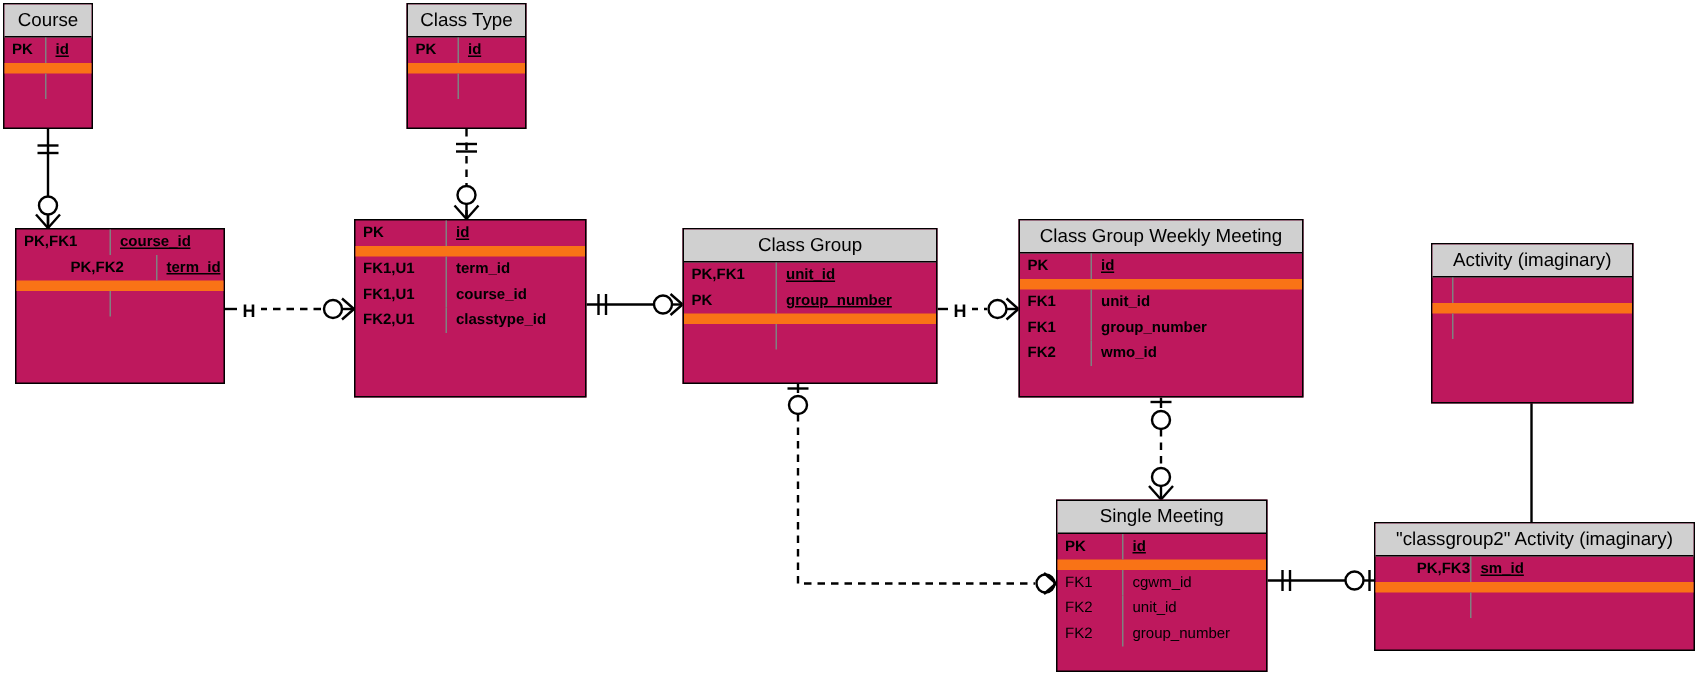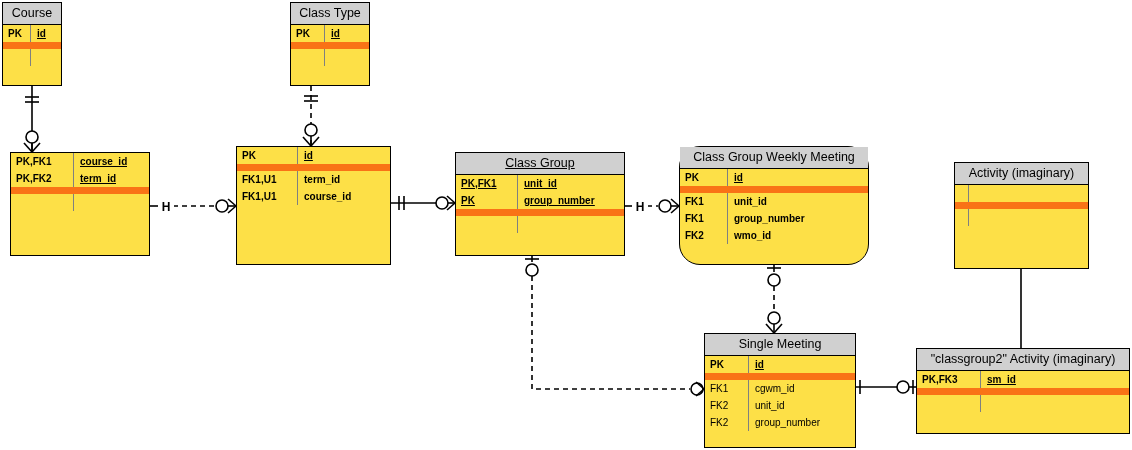--- a/index.html
+++ b/index.html
@@ -11,21 +11,21 @@
     position: relative;
     width: 1132px;
     height: 450px;
     background: #ffffff;
     font-family: "Liberation Sans", sans-serif;
     overflow: hidden;
   }
   .entity {
     position: absolute;
     border: 1px solid #000000;
-    background: #fde047;
+    background: #be185d;
     box-sizing: border-box;
     z-index: 5;
   }
   .ent-title {
     background: #d0d0d0;
     border-bottom: 1px solid #000000;
     text-align: center;
     font-size: 12.5px;
     color: #000000;
     line-height: 21px;
@@ -201,21 +201,21 @@
             <div class="attr-name u">id</div>
           </div>
         </div>
         <div class="ent-section">
           <div class="attr-row nb">
             <div class="attr-key" style="width: 28px; min-width: 28px;"></div>
             <div class="attr-name"></div>
           </div>
         </div>
       </div>
-      <div class="entity" style="left: 271px; top: 2px; width: 80px; height: 84px; margin-left: 19px;">
+      <div class="entity" style="left: 271px; top: 2px; width: 80px; height: 84px;">
         <div class="ent-title">Class Type</div>
         <div class="ent-section">
           <div class="attr-row">
             <div class="attr-key" style="width: 34px; min-width: 34px;">PK</div>
             <div class="attr-name u">id</div>
           </div>
         </div>
         <div class="ent-section">
           <div class="attr-row nb">
             <div class="attr-key" style="width: 34px; min-width: 34px;"></div>
@@ -223,21 +223,21 @@
           </div>
         </div>
       </div>
       <div class="entity" style="left: 10px; top: 152px; width: 140px; height: 104px;">
         <div class="ent-section">
           <div class="attr-row">
             <div class="attr-key" style="width: 63px; min-width: 63px;">PK,FK1</div>
             <div class="attr-name u">course_id</div>
           </div>
           <div class="attr-row">
-            <div class="attr-key" style="width: 63px; min-width: 63px;">PK,FK2</div>
+            <div class="attr-key" style="width: 63px; min-width: 63px; margin-left: 31px;">PK,FK2</div>
             <div class="attr-name u">term_id</div>
           </div>
         </div>
         <div class="ent-section">
           <div class="attr-row nb">
             <div class="attr-key" style="width: 63px; min-width: 63px;"></div>
             <div class="attr-name"></div>
           </div>
         </div>
       </div>
@@ -250,42 +250,46 @@
         </div>
         <div class="ent-section">
           <div class="attr-row">
             <div class="attr-key" style="width: 61px; min-width: 61px;">FK1,U1</div>
             <div class="attr-name pb">term_id</div>
           </div>
           <div class="attr-row">
             <div class="attr-key" style="width: 61px; min-width: 61px;">FK1,U1</div>
             <div class="attr-name pb">course_id</div>
           </div>
-        </div>
-      </div>
-      <div class="entity" style="left: 455px; top: 152px; width: 170px; height: 104px; text-decoration: underline;">
+          <div class="attr-row">
+            <div class="attr-key" style="width: 61px; min-width: 61px;">FK2,U1</div>
+            <div class="attr-name pb">classtype_id</div>
+          </div>
+        </div>
+      </div>
+      <div class="entity" style="left: 455px; top: 152px; width: 170px; height: 104px;">
         <div class="ent-title">Class Group</div>
         <div class="ent-section">
           <div class="attr-row">
             <div class="attr-key" style="width: 62px; min-width: 62px;">PK,FK1</div>
             <div class="attr-name u">unit_id</div>
           </div>
           <div class="attr-row">
             <div class="attr-key" style="width: 62px; min-width: 62px;">PK</div>
             <div class="attr-name u">group_number</div>
           </div>
         </div>
         <div class="ent-section">
           <div class="attr-row nb">
             <div class="attr-key" style="width: 62px; min-width: 62px;"></div>
             <div class="attr-name"></div>
           </div>
         </div>
       </div>
-      <div class="entity" style="left: 679px; top: 146px; width: 190px; height: 119px; border-radius: 21px;">
+      <div class="entity" style="left: 679px; top: 146px; width: 190px; height: 119px;">
         <div class="ent-title">Class Group Weekly Meeting</div>
         <div class="ent-section">
           <div class="attr-row">
             <div class="attr-key" style="width: 48px; min-width: 48px;">PK</div>
             <div class="attr-name u">id</div>
           </div>
         </div>
         <div class="ent-section">
           <div class="attr-row">
             <div class="attr-key" style="width: 48px; min-width: 48px;">FK1</div>
@@ -294,21 +298,21 @@
           <div class="attr-row">
             <div class="attr-key" style="width: 48px; min-width: 48px;">FK1</div>
             <div class="attr-name pb">group_number</div>
           </div>
           <div class="attr-row">
             <div class="attr-key" style="width: 48px; min-width: 48px;">FK2</div>
             <div class="attr-name pb">wmo_id</div>
           </div>
         </div>
       </div>
-      <div class="entity" style="left: 704px; top: 333px; width: 152px; height: 115px;">
+      <div class="entity" style="left: 704px; top: 333px; width: 141px; height: 115px;">
         <div class="ent-title">Single Meeting</div>
         <div class="ent-section">
           <div class="attr-row">
             <div class="attr-key" style="width: 44px; min-width: 44px;">PK</div>
             <div class="attr-name u">id</div>
           </div>
         </div>
         <div class="ent-section">
           <div class="attr-row nb">
             <div class="attr-key" style="width: 44px; min-width: 44px;">FK1</div>
@@ -336,21 +340,21 @@
           <div class="attr-row nb">
             <div class="attr-key" style="width: 14px; min-width: 14px;"></div>
             <div class="attr-name"></div>
           </div>
         </div>
       </div>
       <div class="entity" style="left: 916px; top: 348px; width: 214px; height: 86px;">
         <div class="ent-title">"classgroup2" Activity (imaginary)</div>
         <div class="ent-section">
           <div class="attr-row">
-            <div class="attr-key" style="width: 64px; min-width: 64px;">PK,FK3</div>
+            <div class="attr-key" style="width: 64px; min-width: 64px; text-align: right;">PK,FK3</div>
             <div class="attr-name u">sm_id</div>
           </div>
         </div>
         <div class="ent-section">
           <div class="attr-row nb">
             <div class="attr-key" style="width: 64px; min-width: 64px;"></div>
             <div class="attr-name"></div>
           </div>
         </div>
       </div>

